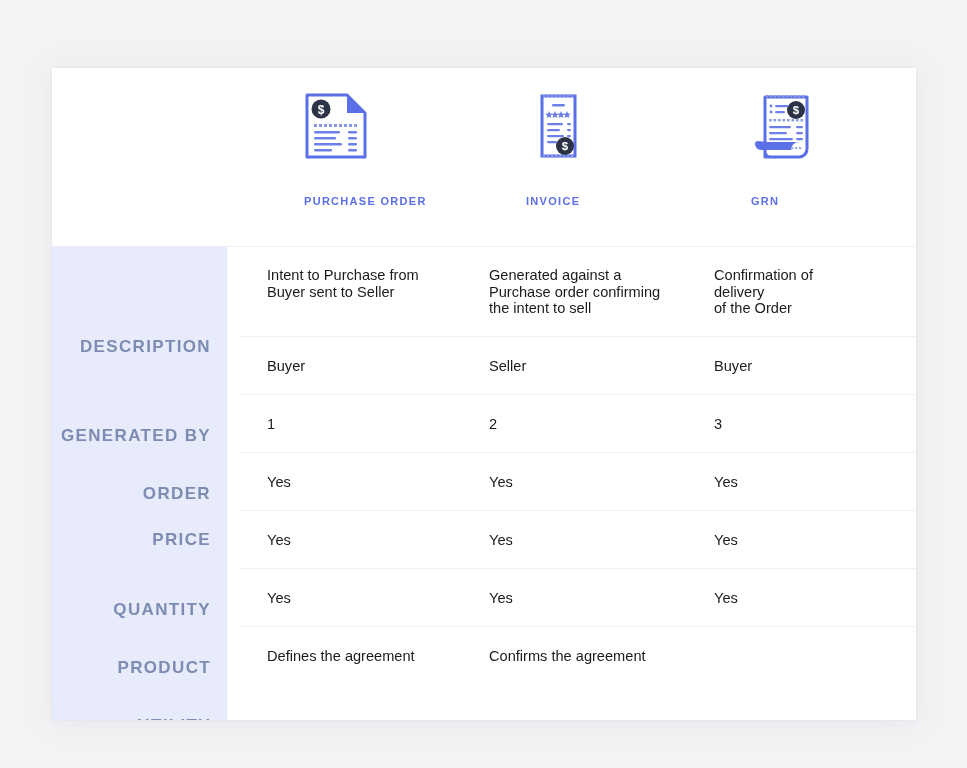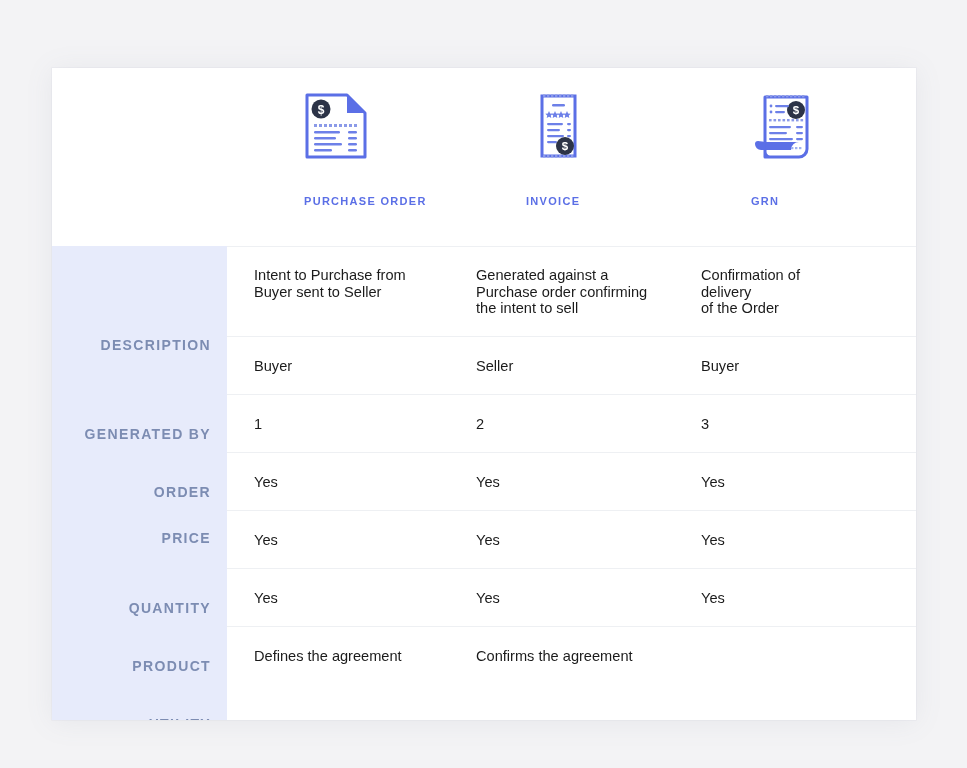--- a/index.html
+++ b/index.html
@@ -35,21 +35,21 @@
     top: 178px;
     width: 175px;
     height: 474px;
     background: #e7ebfb;
   }
   .label-cell {
     position: absolute;
     right: 16px;
     text-align: right;
     color: #7c8cb2;
-    font-size: 14px;
+    font-size: 17px;
     font-weight: 700;
     letter-spacing: 1.35px;
     white-space: nowrap;
     padding-left: 35px;
   }
   
   .header-band {
     position: absolute;
     left: 0;
     top: 0;
@@ -83,21 +83,21 @@
   
   .rows {
     position: absolute;
     left: 175px;
     top: 178px;
     width: 689px;
     height: 474px;
   }
   .row {
     position: absolute;
-    left: 0;
+    left: 13px;
     width: 689px;
     border-top: 1px solid #eef0f3;
     box-sizing: border-box;
   }
   .row.first { border-top: none; }
   .cell {
     position: absolute;
     top: 21px;
     color: #1b1b1b;
     font-size: 14.6px;

